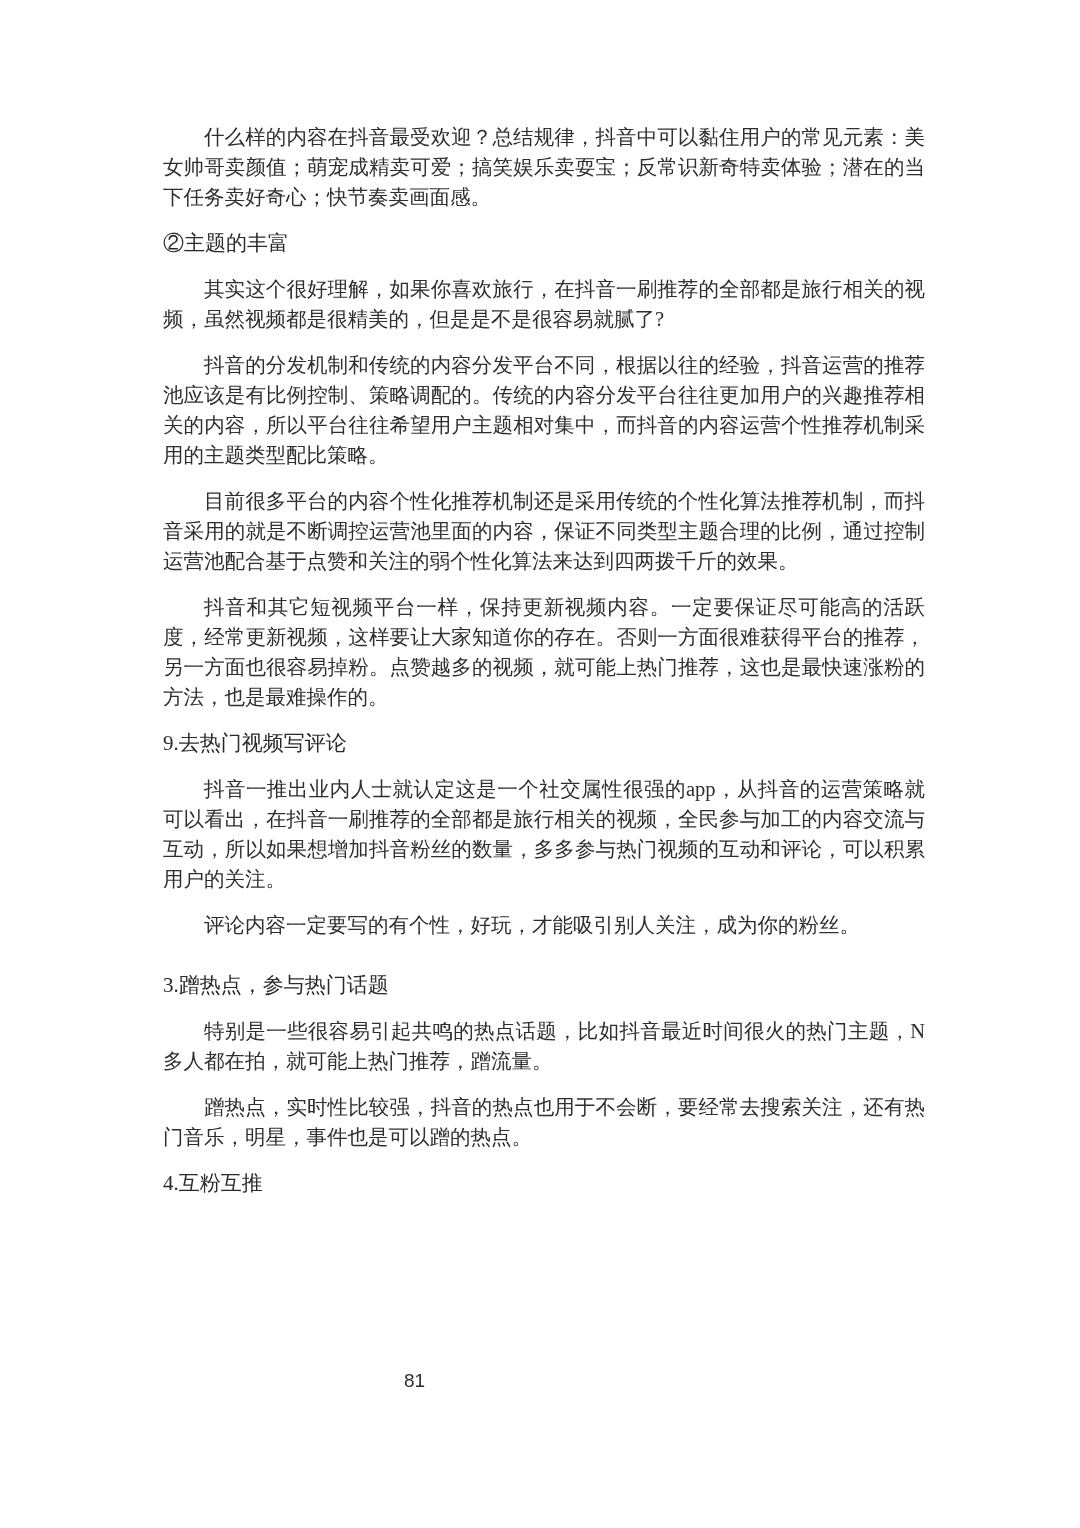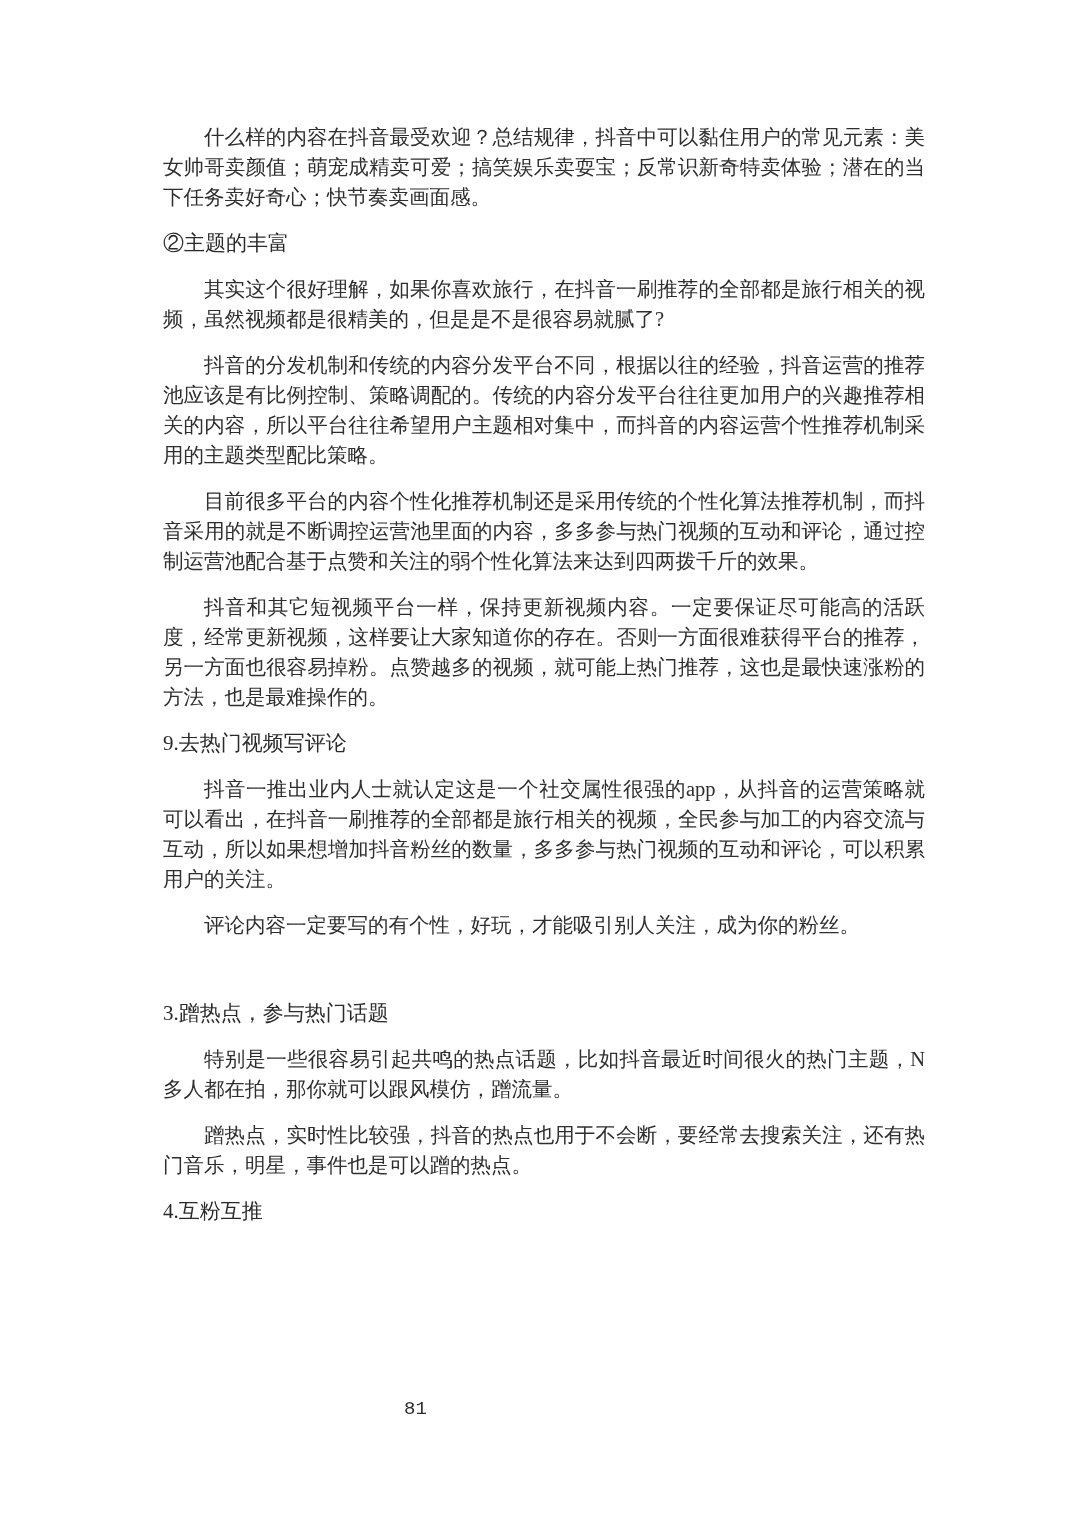--- a/index.html
+++ b/index.html
@@ -33,44 +33,44 @@
   }
   .heading {
     font-size: 21px;
     line-height: 30px;
     font-weight: normal;
     margin-top: 10px;
     margin-bottom: 16px;
     color: #2a2a2a;
   }
   .heading.extra-space {
-    margin-top: 58px;
+    margin-top: 30px;
   }
   .page-number {
     position: absolute;
     left: 404px;
-    top: 1398px;
+    top: 1370px;
     font-size: 19px;
     color: #2e2e2e;
-    font-family: Liberation Mono, monospace;
+    font-family: Liberation Sans, sans-serif;
   }
 </style>
 </head>
 <body>
 
 <div class="page">
   <div class="content">
     <p class="para">什么样的内容在抖音最受欢迎？总结规律，抖音中可以黏住用户的常见元素：美女帅哥卖颜值；萌宠成精卖可爱；搞笑娱乐卖耍宝；反常识新奇特卖体验；潜在的当下任务卖好奇心；快节奏卖画面感。</p>
     <h3 class="heading">②主题的丰富</h3>
     <p class="para">其实这个很好理解，如果你喜欢旅行，在抖音一刷推荐的全部都是旅行相关的视频，虽然视频都是很精美的，但是是不是很容易就腻了?</p>
     <p class="para">抖音的分发机制和传统的内容分发平台不同，根据以往的经验，抖音运营的推荐池应该是有比例控制、策略调配的。传统的内容分发平台往往更加用户的兴趣推荐相关的内容，所以平台往往希望用户主题相对集中，而抖音的内容运营个性推荐机制采用的主题类型配比策略。</p>
-    <p class="para">目前很多平台的内容个性化推荐机制还是采用传统的个性化算法推荐机制，而抖音采用的就是不断调控运营池里面的内容，多多参与热门视频的互动和评论，通过控制运营池配合基于点赞和关注的弱个性化算法来达到四两拨千斤的效果。</p>
+    <p class="para">目前很多平台的内容个性化推荐机制还是采用传统的个性化算法推荐机制，而抖音采用的就是不断调控运营池里面的内容，保证不同类型主题合理的比例，通过控制运营池配合基于点赞和关注的弱个性化算法来达到四两拨千斤的效果。</p>
     <p class="para">抖音和其它短视频平台一样，保持更新视频内容。一定要保证尽可能高的活跃度，经常更新视频，这样要让大家知道你的存在。否则一方面很难获得平台的推荐，另一方面也很容易掉粉。点赞越多的视频，就可能上热门推荐，这也是最快速涨粉的方法，也是最难操作的。</p>
     <h3 class="heading">9.去热门视频写评论</h3>
     <p class="para">抖音一推出业内人士就认定这是一个社交属性很强的app，从抖音的运营策略就可以看出，在抖音一刷推荐的全部都是旅行相关的视频，全民参与加工的内容交流与互动，所以如果想增加抖音粉丝的数量，多多参与热门视频的互动和评论，可以积累用户的关注。</p>
     <p class="para">评论内容一定要写的有个性，好玩，才能吸引别人关注，成为你的粉丝。</p>
     <h3 class="heading extra-space">3.蹭热点，参与热门话题</h3>
-    <p class="para">特别是一些很容易引起共鸣的热点话题，比如抖音最近时间很火的热门主题，N多人都在拍，那你就可以跟风模仿，蹭流量。</p>
+    <p class="para">特别是一些很容易引起共鸣的热点话题，比如抖音最近时间很火的热门主题，N多人都在拍，就可能上热门推荐，蹭流量。</p>
     <p class="para">蹭热点，实时性比较强，抖音的热点也用于不会断，要经常去搜索关注，还有热门音乐，明星，事件也是可以蹭的热点。</p>
     <h3 class="heading">4.互粉互推</h3>
   </div>
   <div class="page-number">81</div>
 </div>
 
 </body></html>

